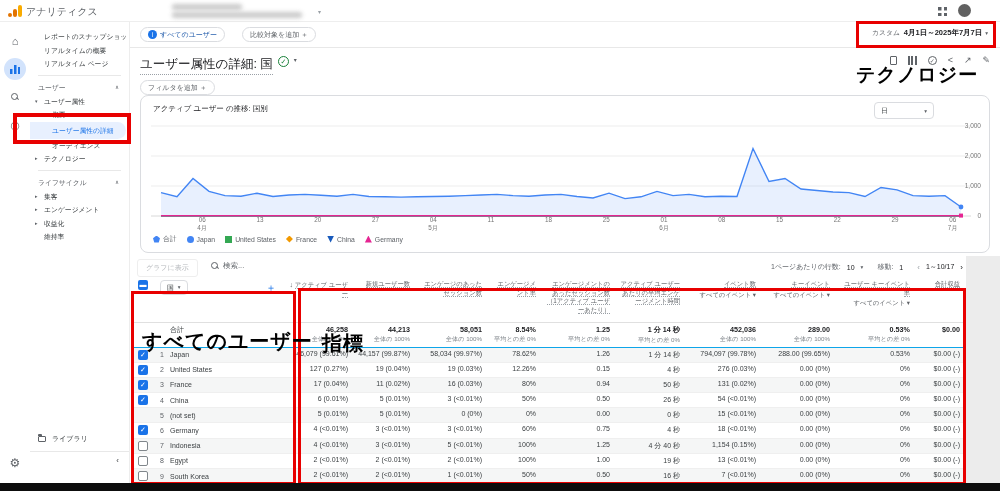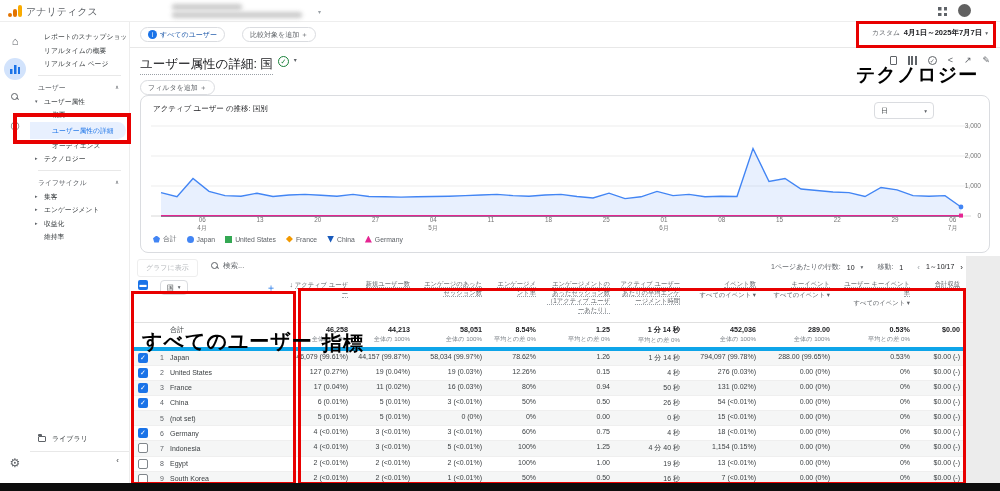--- a/index.html
+++ b/index.html
@@ -137,21 +137,21 @@
   .cb { width:10px; height:10px; border-radius:2px; flex:none; display:flex; align-items:center;
     justify-content:center; font-size:7px; line-height:10px; }
   .cb.checked { background:#1a73e8; color:#fff; }
   .cb.ind { background:#1a73e8; color:#fff; }
   .cb.empty { border:1px solid #80868b; background:#fff; }
   .cb.hidden { visibility:hidden; }
   .dim-chip { border:1px solid #dadce0; border-radius:4px; padding:2px 6px; font-size:6.8px; color:#3c4043;
     display:inline-flex; gap:4px; align-items:center; margin-left:6px;}
   .plus { position:absolute; right:2px; top:1px; color:#1a73e8; font-size:10px; }
   #tbl tbody td { font-size:7px; color:#3c4043; text-align:right; white-space:nowrap; overflow:hidden; }
-  tr.totals td { padding-top:4px; padding-bottom:4px; border-bottom:4px solid #0ea5e9; }
+  tr.totals td { padding-top:4px; padding-bottom:4px; border-bottom:1px solid #0ea5e9; }
   tr.totals .v { font-size:7.2px; color:#202124; font-weight:bold; display:block; }
   tr.totals .s { font-size:6.2px; color:#80868b; display:block; margin-top:1px; }
   tr.datarow { height:15.2px; }
   tr.datarow td { border-bottom:1px solid #efefef; padding-top:3px; }
   tr.datarow.alt { background:#f5f6f6; }
   td.dimc { text-align:left; }
   .dimcell { display:flex; gap:6px; align-items:center; }
   .rk { width:10px; text-align:right; color:#5f6368; flex:none; }
   .cname { color:#3c4043; }
   tr.totals td.dimc { font-size:7.2px; color:#202124; font-weight:bold; }

